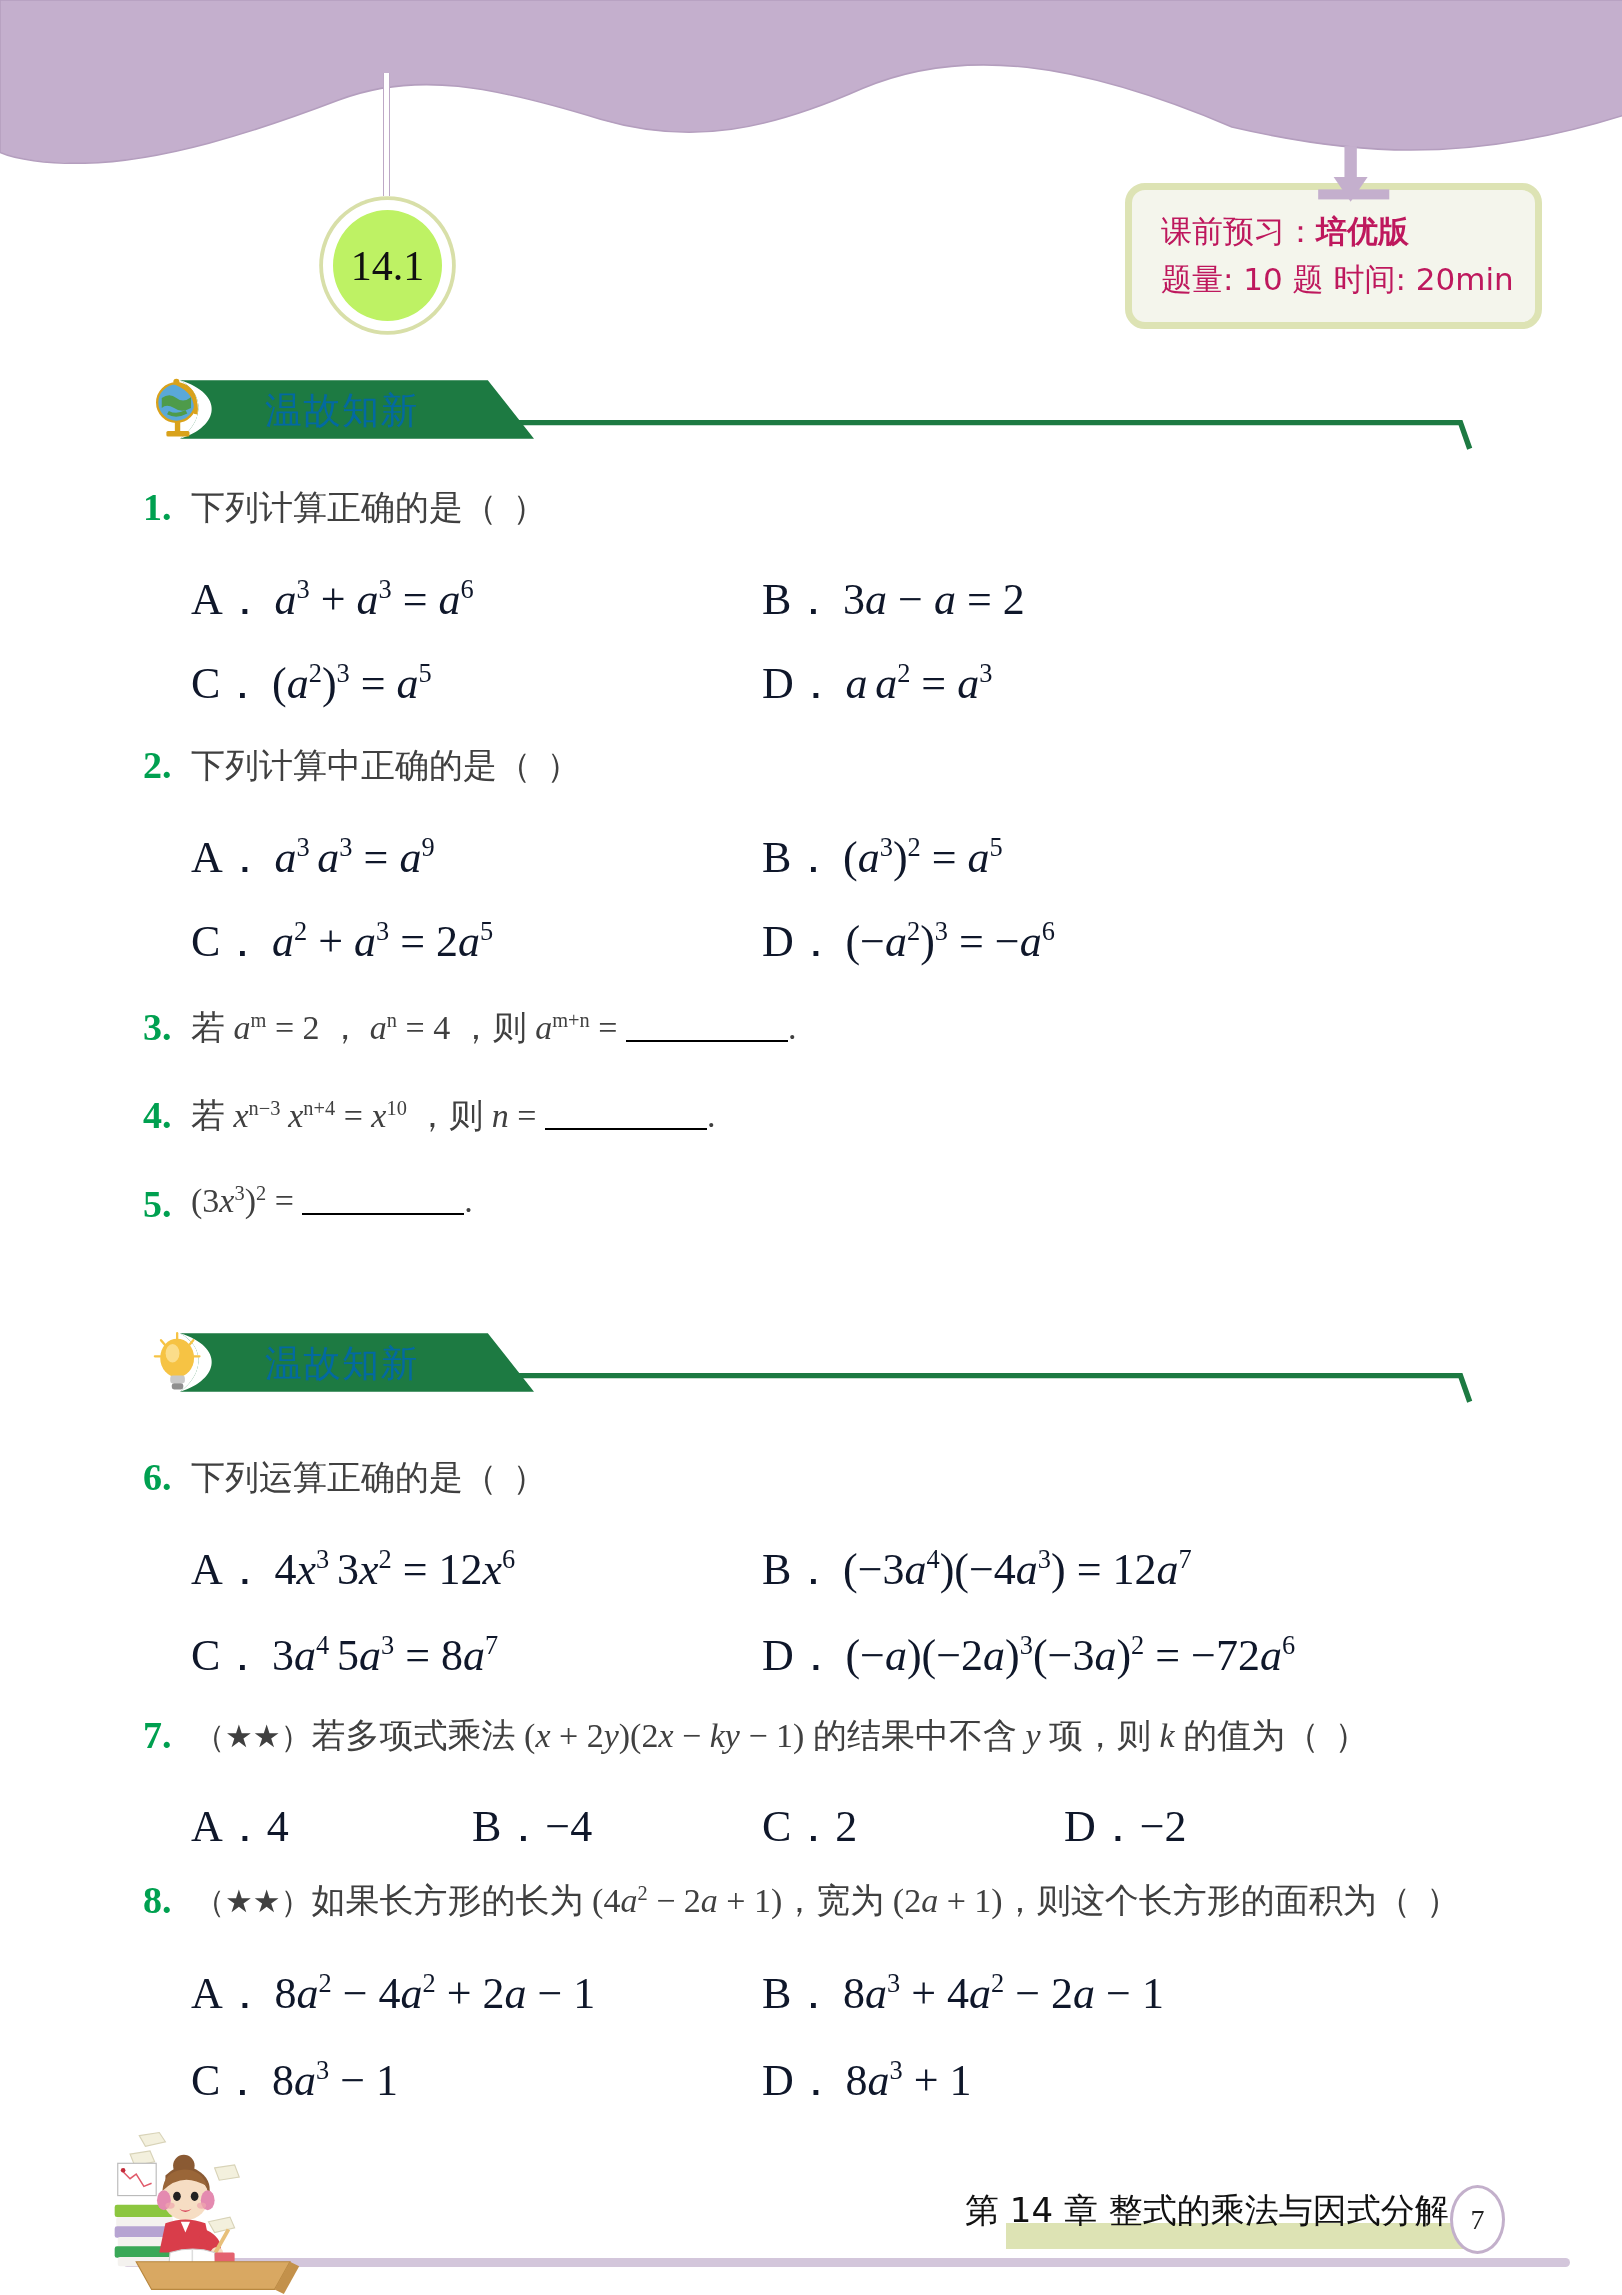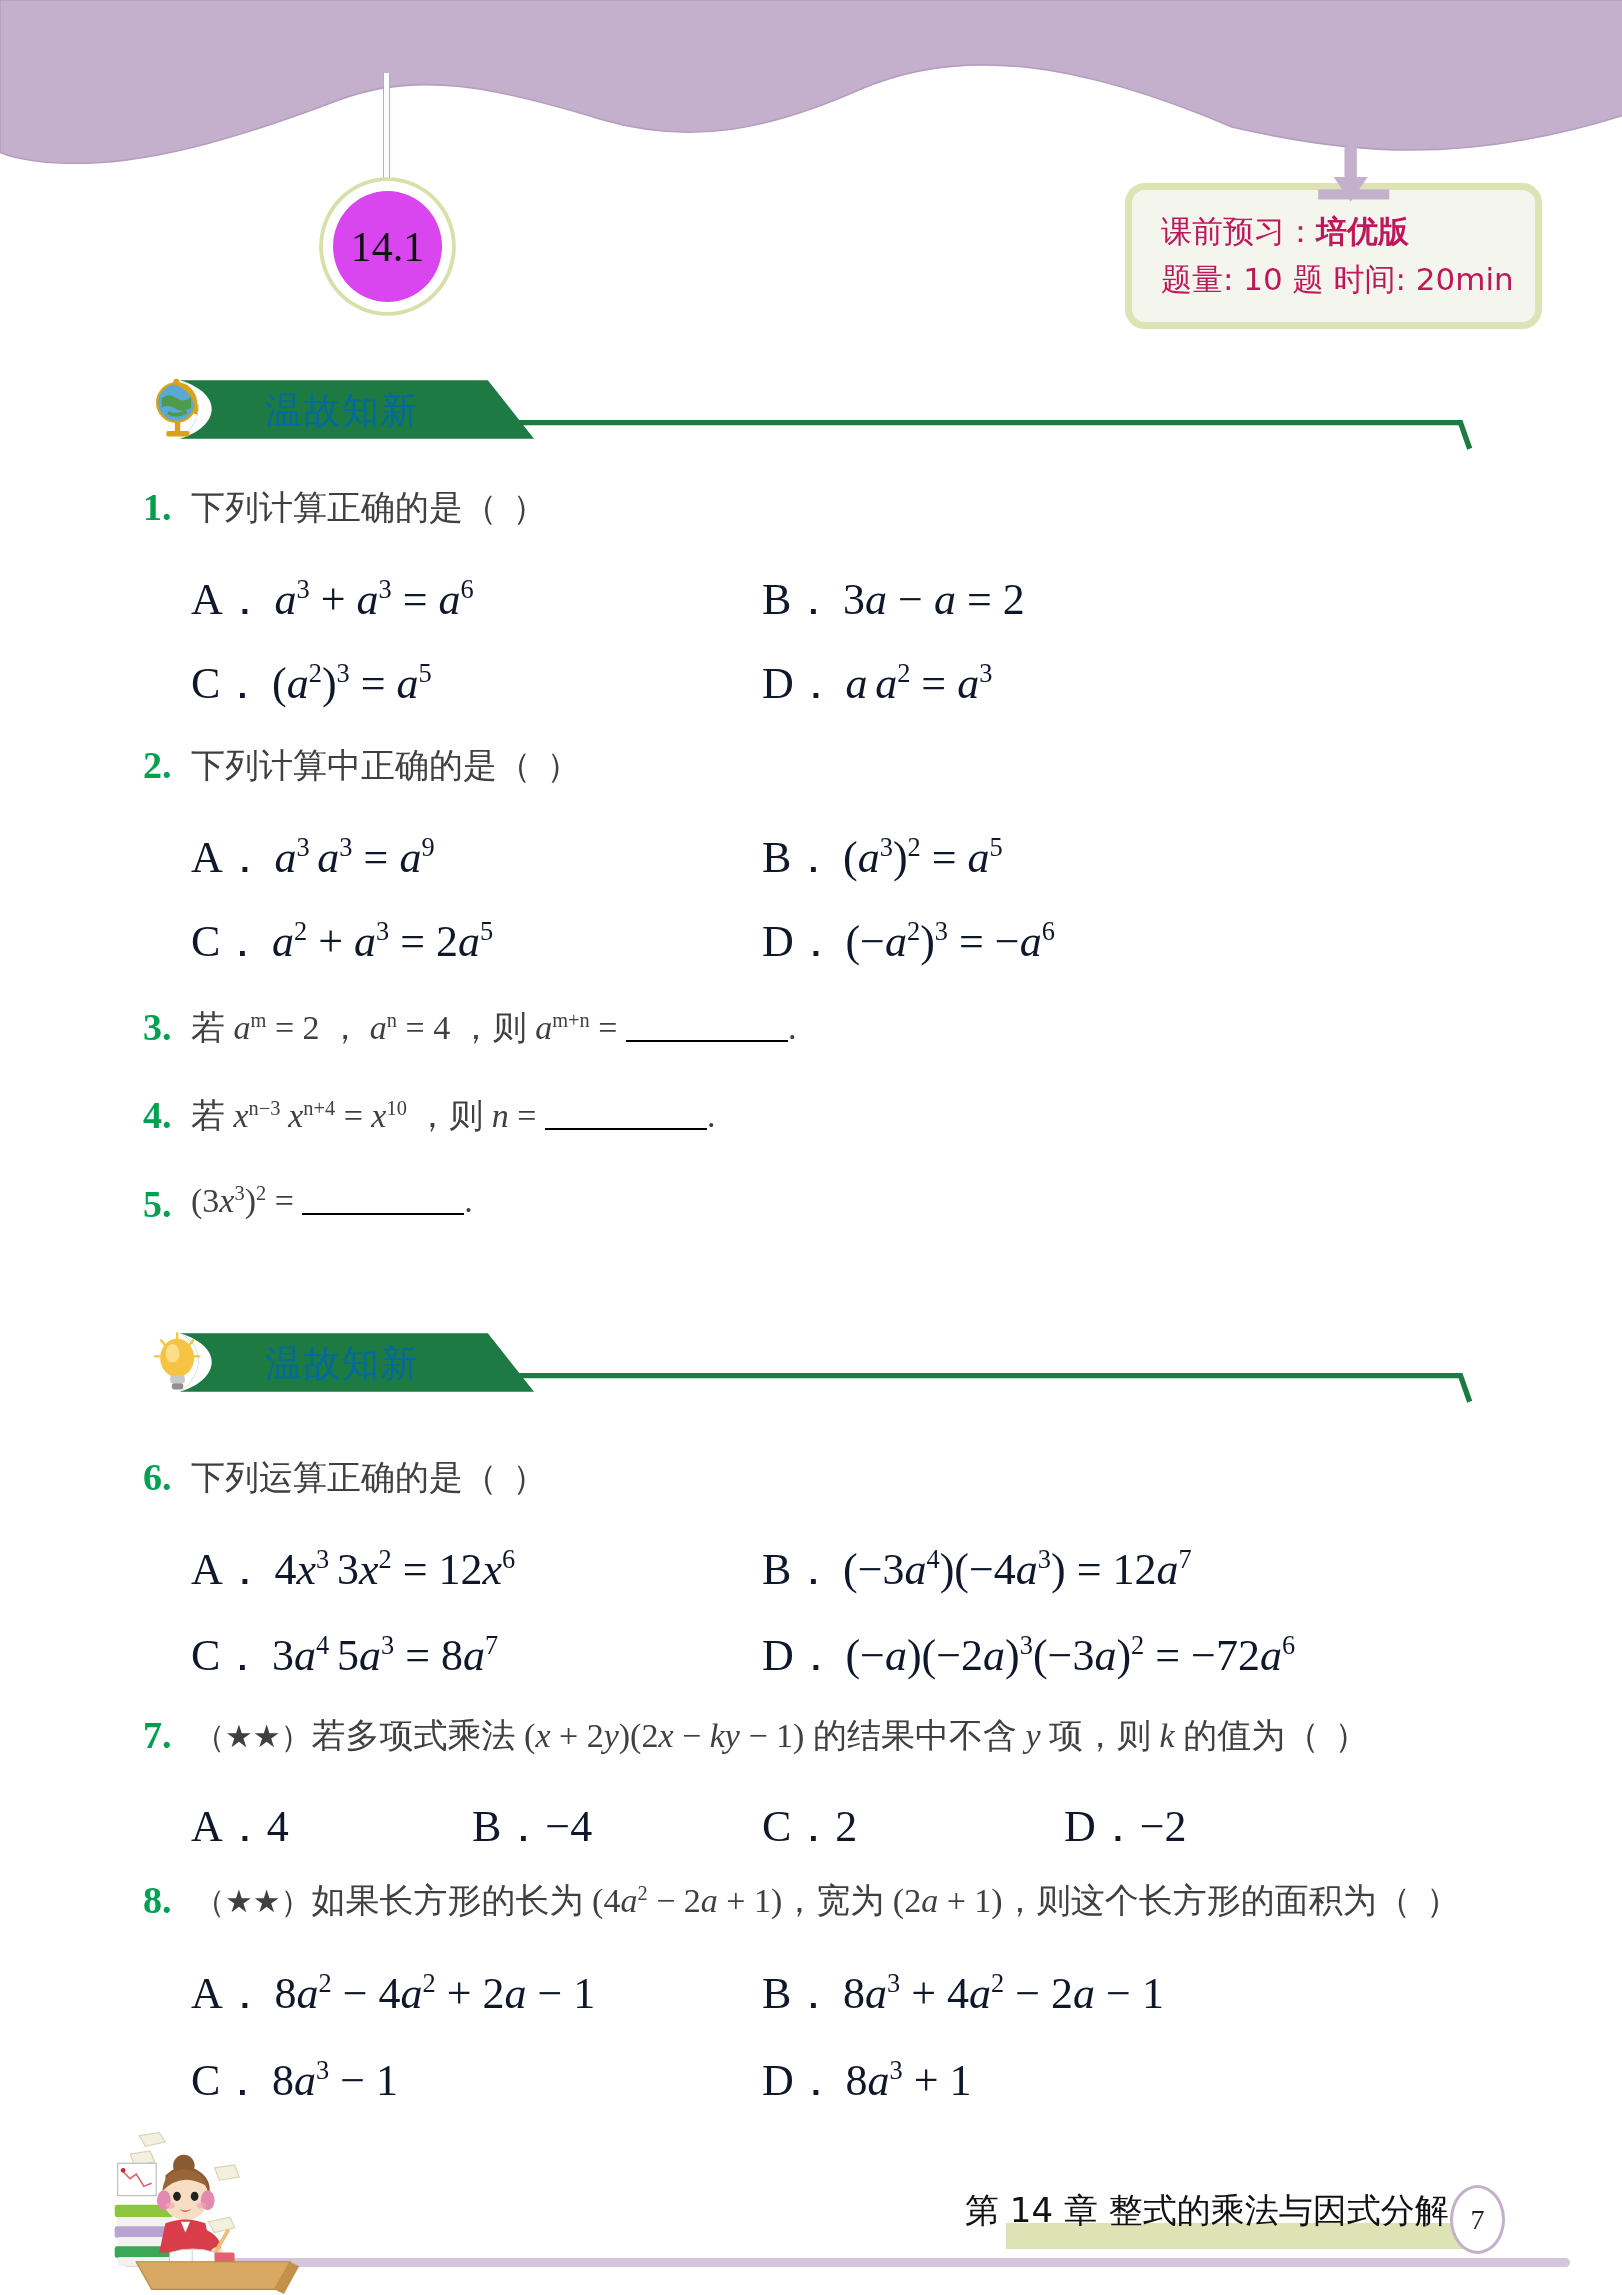--- a/index.html
+++ b/index.html
@@ -36,24 +36,24 @@
   
   .title-row {
     position: absolute;
     top: 179px; left: 0;
     width: 1623px;
     height: 139px;
     z-index: 3;
   }
   .num-badge {
     position: absolute;
-    left: 323px; top: 2px;
+    left: 323px; top: 21px;
     width: 129px; height: 131px;
     border-radius: 50%;
-    background: #d946ef;
+    background: #bef264;
     border: 10px solid #ffffff;
     box-shadow: 0 0 0 3.8px #d8dfa8;
     display: flex;
     align-items: center;
     justify-content: center;
   }
   .num-badge span {
     font-size: 42px;
     color: #111;
     font-family: "Liberation Serif", serif;

